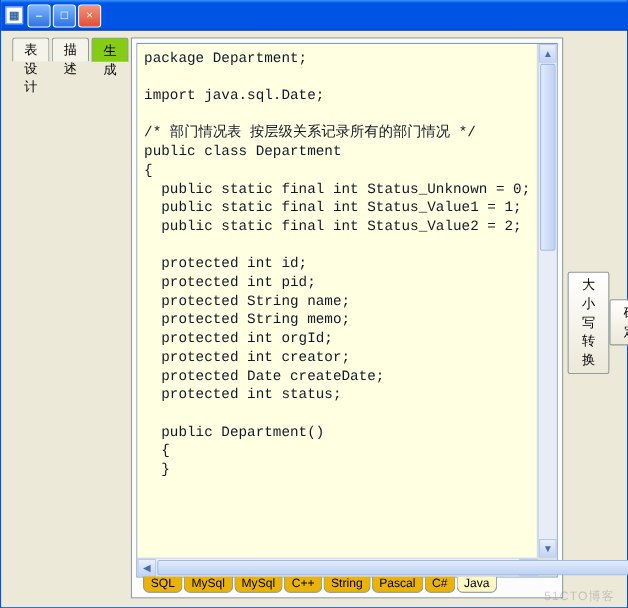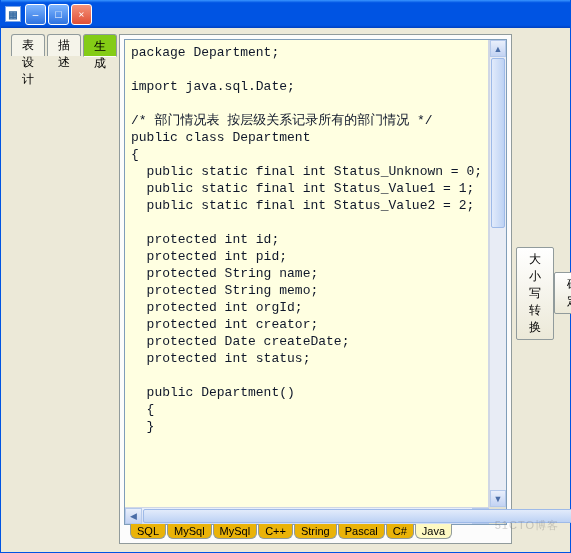--- a/index.html
+++ b/index.html
@@ -28,21 +28,21 @@
   .htrack { flex: 1; position: relative; background: linear-gradient(to bottom, #e9effb, #d3def4); }
   .hthumb { position: absolute; top: 1px; bottom: 1px; left: 1px; width: 490px; background: linear-gradient(to bottom,#e2ebfb,#bdd2f4); border: 1px solid #9ebae8; border-radius: 2px;}
   .corner { width: 17px; height: 17px; background: #e1e1d4;}
   .bottom-tabs { display: flex; padding: 0 0 0 6px; margin-top: -1px;}
   .btab { border: 1px solid #919b9c; border-top: none; padding: 1px 6px 1px 6px; background: #eab308; border-bottom-left-radius: 6px; border-bottom-right-radius: 6px; margin-right: 1px; font-size: 11px; cursor: default; }
   .btab.active { background: #fef9c3; }
   .footer { display: flex; padding: 8px 4px 0 4px; align-items: center; }
   .btn { border: 1px solid #919b9c; background: linear-gradient(to bottom, #fff, #ece9d8); padding: 3px 12px; border-radius: 2px; font-size: 12px; cursor: default; }
   .footer .spacer { flex: 1; }
   .footer .btn + .btn { margin-left: 6px; }
-  .watermark { position: absolute; right: 12px; bottom: 20px; color: rgba(120,120,120,.35); font-size: 11px; pointer-events: none; letter-spacing: 1px;}
+  .watermark { position: absolute; right: 12px; bottom: 4px; color: rgba(120,120,120,.35); font-size: 11px; pointer-events: none; letter-spacing: 1px;}
 </style>
 </head>
 <body>
 
 <div class="window">
   <div class="titlebar">
     <div class="title-icon">▦</div>
     <div class="win-btns">
       <div class="win-btn min">–</div>
       <div class="win-btn max">□</div>

